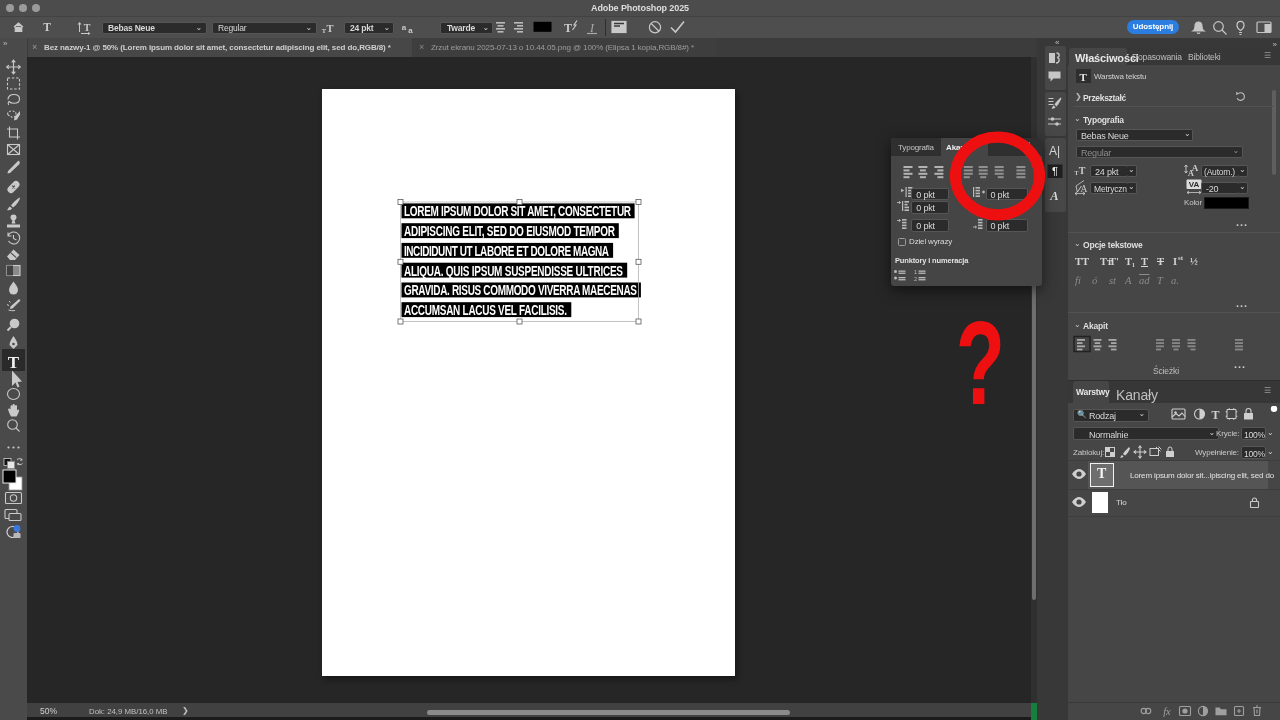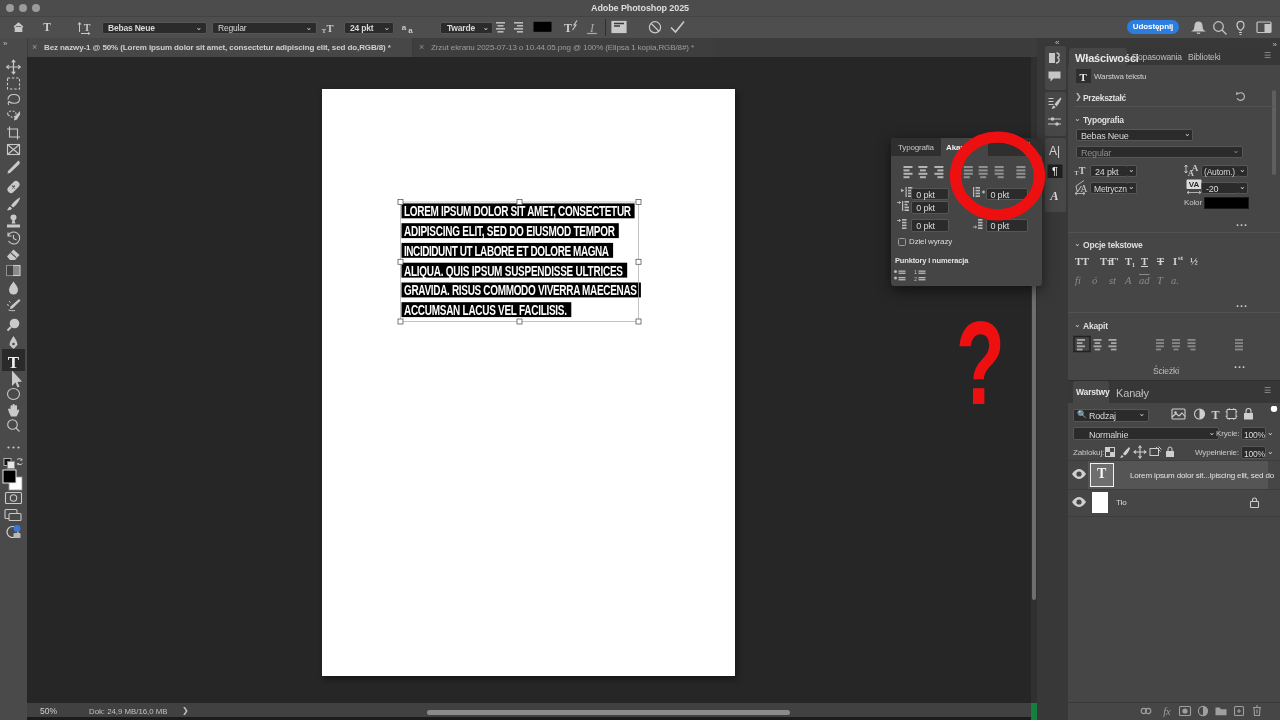--- a/index.html
+++ b/index.html
@@ -496,21 +496,21 @@
             <rect y="9.6" width="8" height="1.8"></rect>
           </g>
       </g>
     </svg>
     <span class="abs" style="left:166px;top:320px;color:#cccccc;font-size:11px;font-weight:bold;letter-spacing:1px;">...</span>
 
     <div class="abs" style="left:0;top:342px;width:212px;height:1px;background:#2e2e2e;"></div>
     <div class="abs" style="left:0;top:343px;width:212px;height:22px;background:#373737;"></div>
     <div class="abs" style="left:5px;top:343px;width:36px;height:22px;background:#464646;border-radius:3px 3px 0 0;"></div>
     <span class="lbl" style="left:8px;top:349px;color:#e8e8e8;font-size:8.5px;font-weight:bold;">Warstwy</span>
-    <span class="lbl" style="left:48px;top:349px;color:#bfbfbf;font-size:11px;">Kanały</span>
+    <span class="lbl" style="left:48px;top:349px;color:#bfbfbf;font-size:14px;">Kanały</span>
     <span class="lbl" style="left:85px;top:328px;color:#bfbfbf;font-size:8.5px;">Ścieżki</span>
     <span class="abs" style="left:196px;top:348px;color:#9a9a9a;font-size:8px;">☰</span>
 
     <div class="input abs" style="left:5px;top:371px;width:74px;height:10.5px;">
       <span class="abs" style="left:3px;top:0px;color:#cfcfcf;font-size:8px;">🔍</span>
       <span class="abs" style="left:15px;top:1px;">Rodzaj</span>
       <span class="abs" style="right:3px;top:-1px;color:#cfcfcf;font-size:8px;">⌄</span>
     </div>
     <svg class="abs" style="left:100px;top:368px;" width="112" height="16" viewBox="0 0 112 16">
       <g stroke="#cfcfcf" fill="none" stroke-width="1.1">

